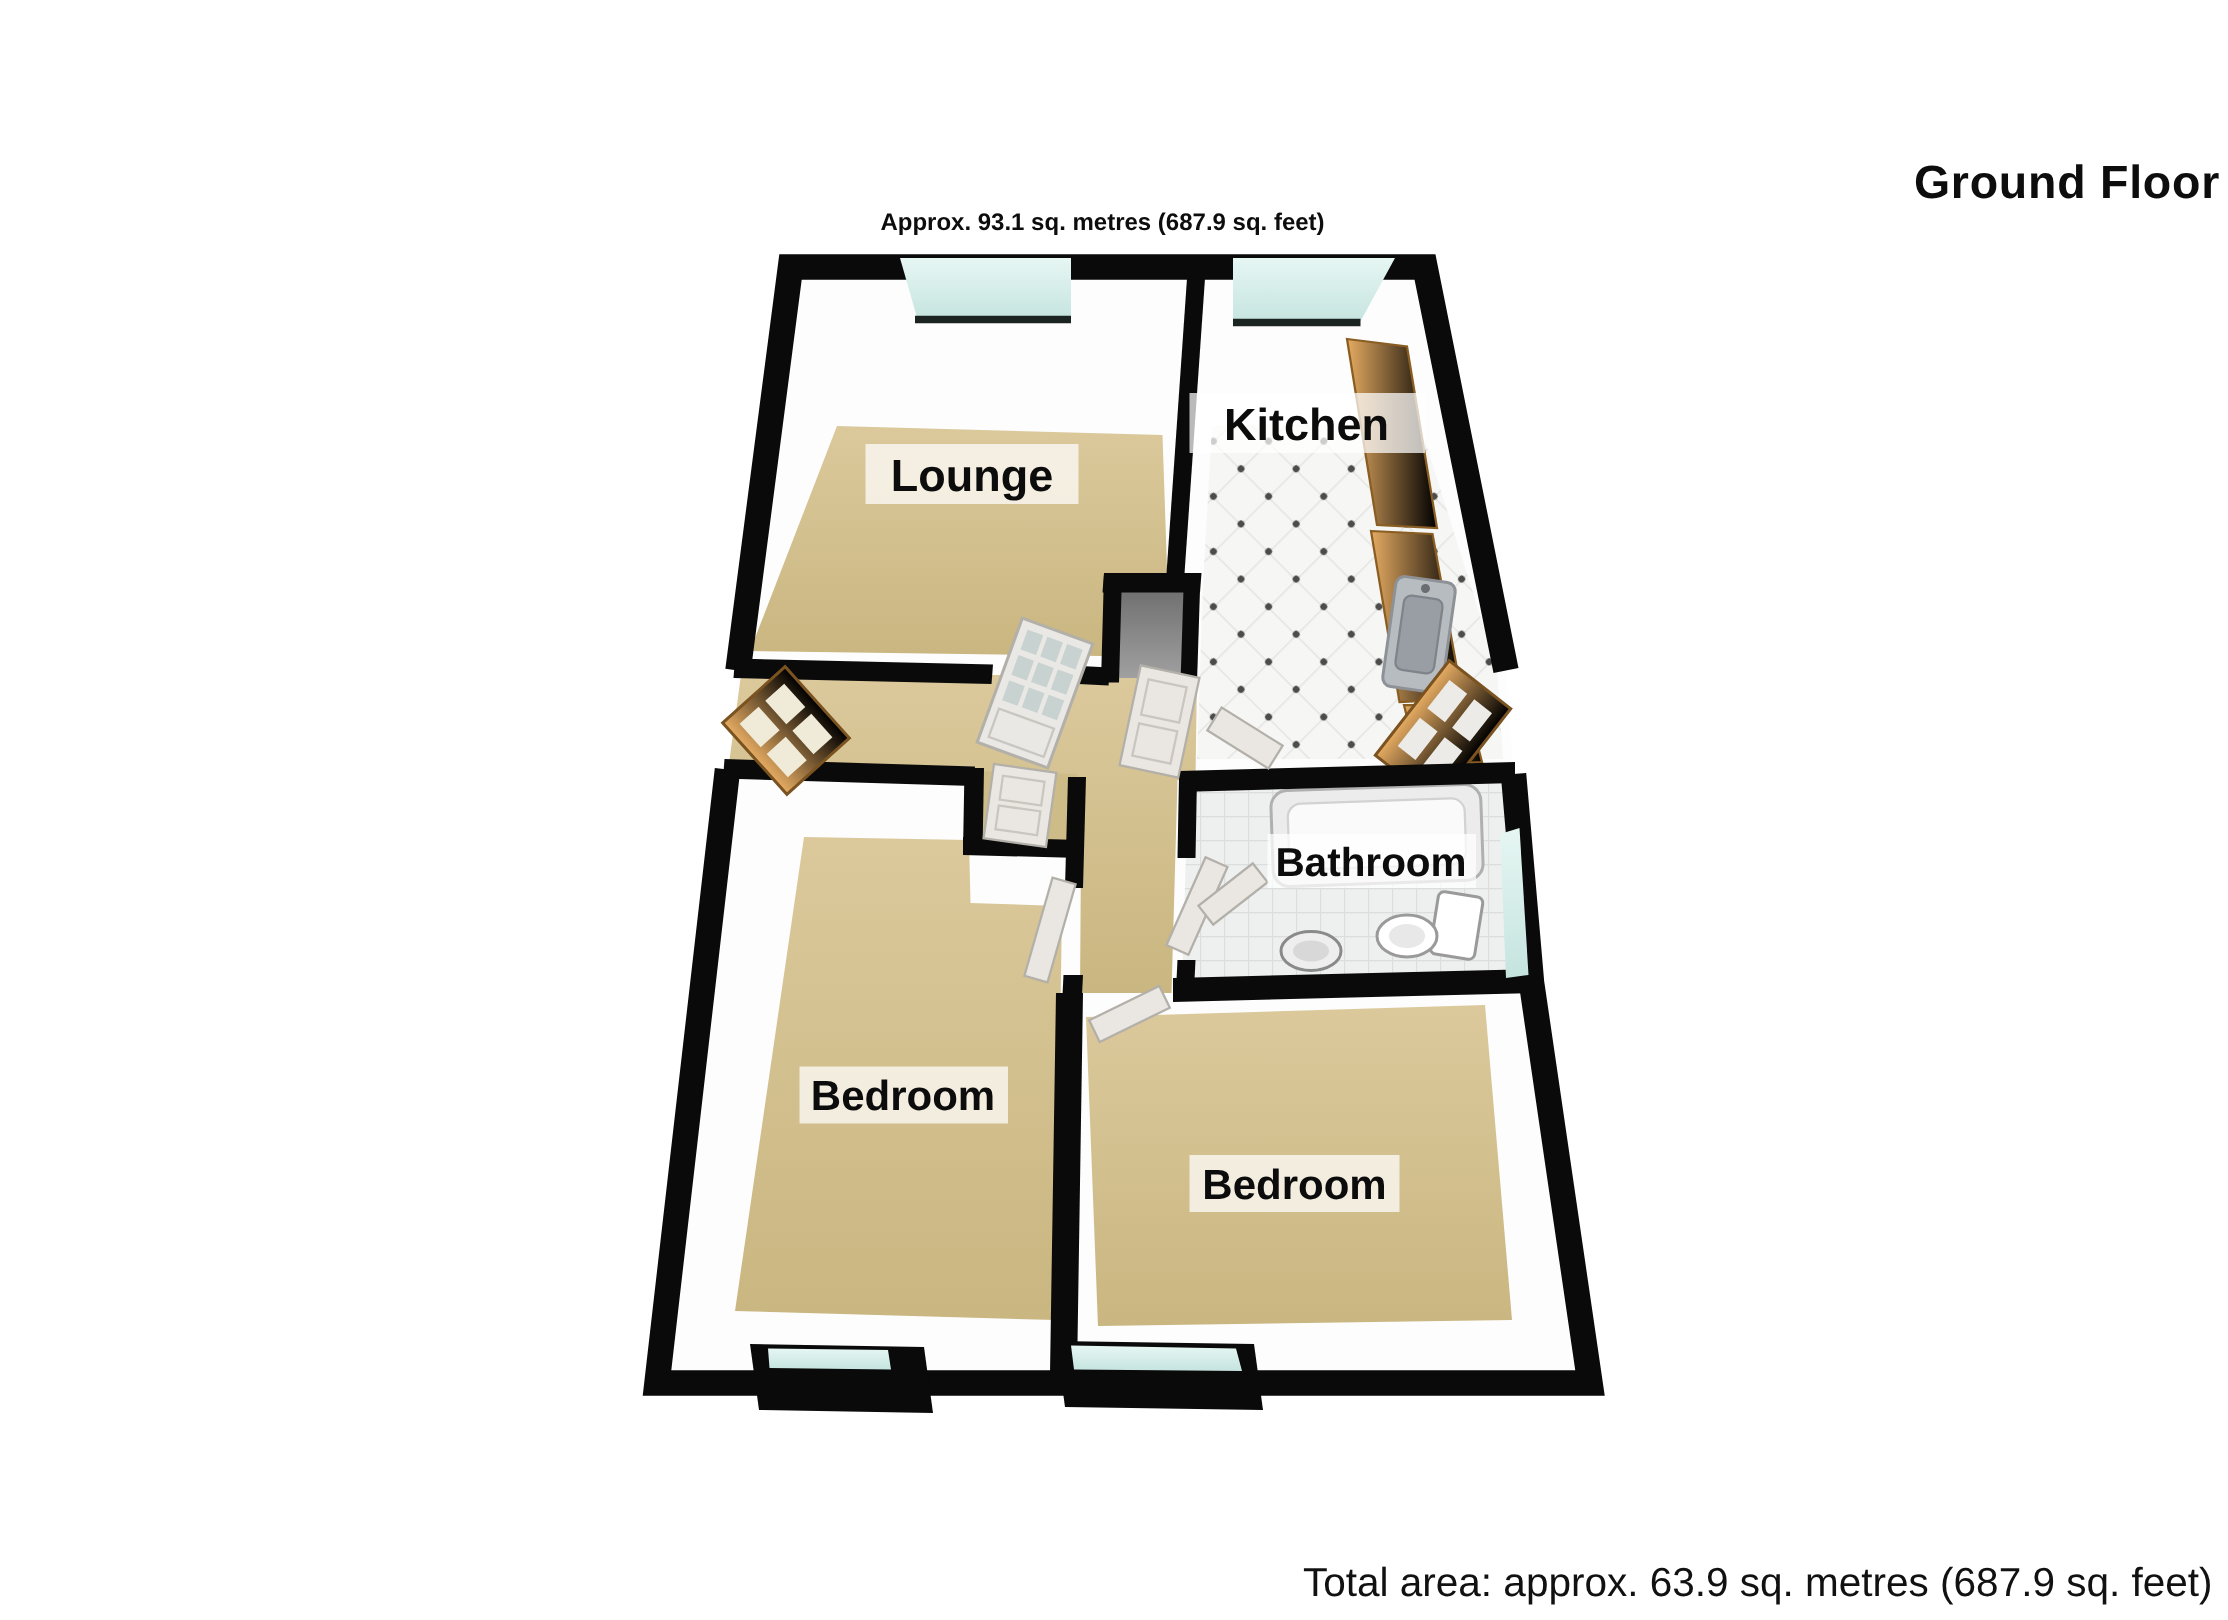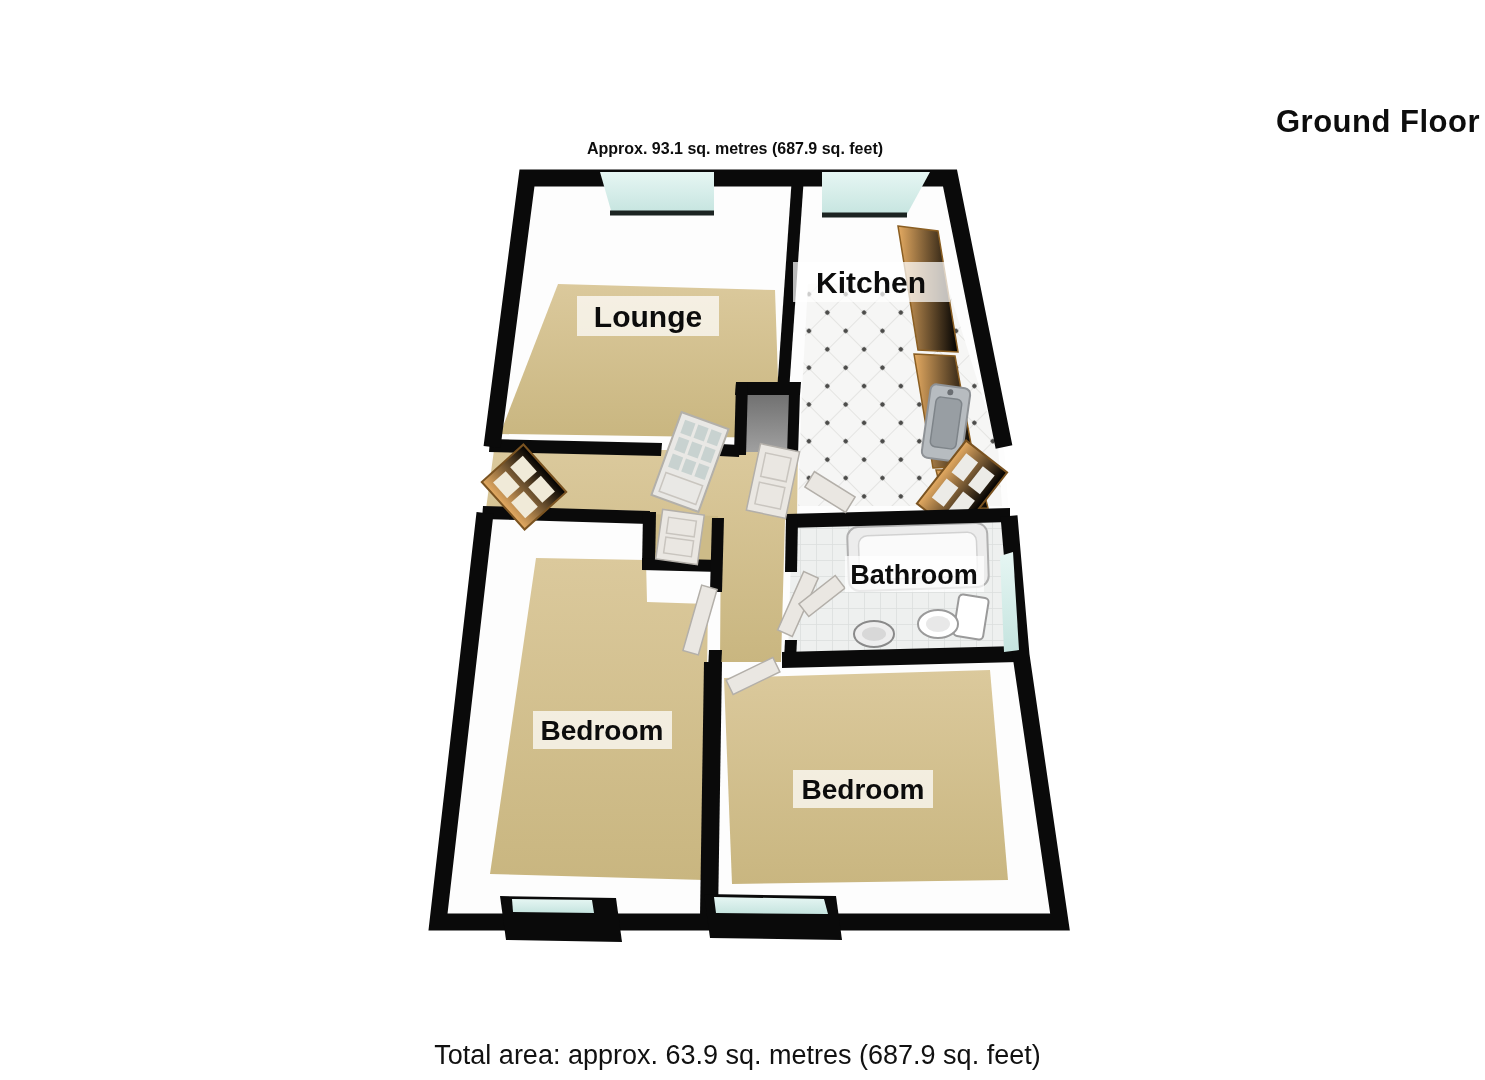--- a/index.html
+++ b/index.html
@@ -14,21 +14,21 @@
     position:absolute;top:104px;left:0;width:1480px;
     text-align:right;font-size:31px;font-weight:bold;color:#0d0d0d;
     letter-spacing:0.5px;
   }
   .plan-subtitle{
     position:absolute;top:140px;left:0;width:1470px;
     text-align:center;font-size:16px;font-weight:bold;color:#0d0d0d;
   }
   .plan-footer{
     position:absolute;top:1040px;left:0;width:1475px;
-    text-align:center;font-size:27px;font-weight:400;color:#111;
+    text-align:right;font-size:27px;font-weight:400;color:#111;
   }
   svg.floorplan{position:absolute;left:0;top:0;}
   .room-label{
     font-family:"Liberation Sans", sans-serif;
     font-weight:bold;fill:#0c0c0c;text-anchor:middle;
   }
   .label-bg{fill:#ffffff;opacity:0.72;}
   .door-panel{fill:#eae7e2;stroke:#b3afa9;stroke-width:1.5;}
 </style>
 </head>

